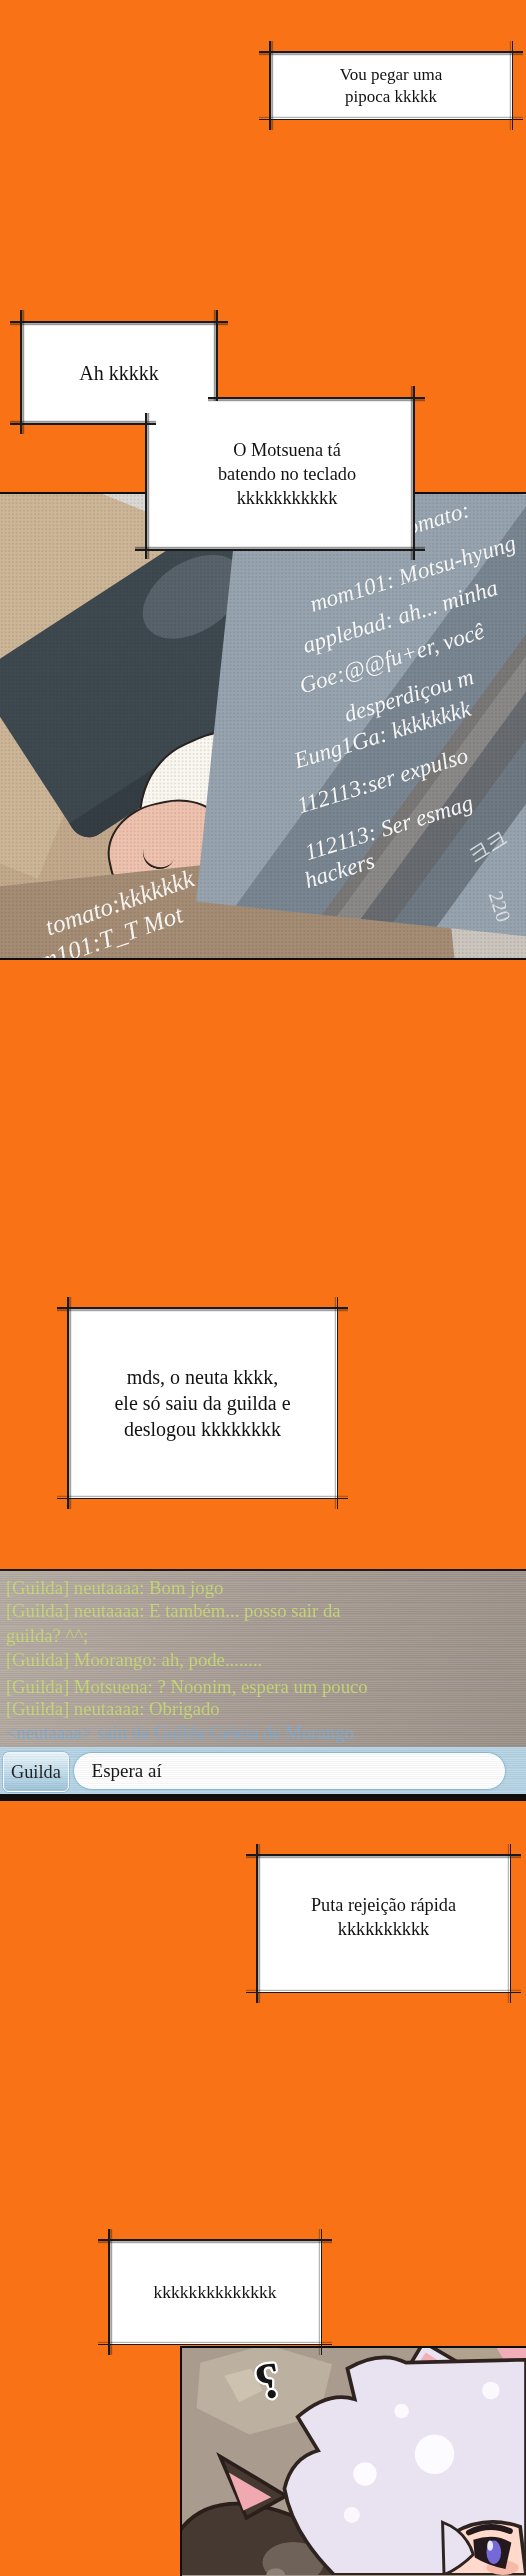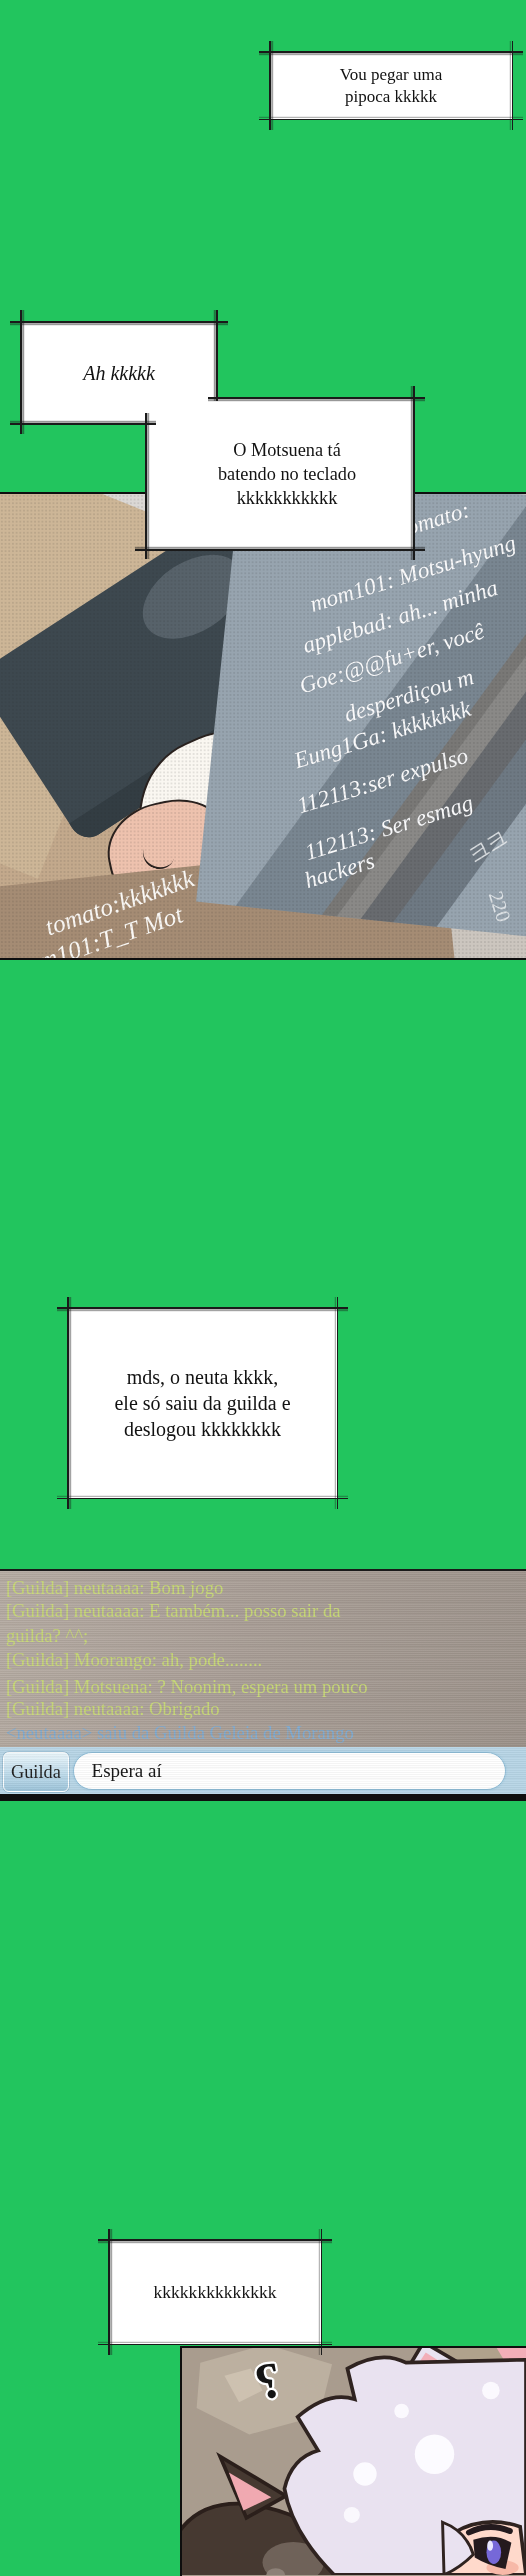--- a/index.html
+++ b/index.html
@@ -1,16 +1,16 @@
 <!DOCTYPE html>
 <html style="font-size:11.7px"><head>
 <meta charset="utf-8">
 <style>
   html,body{margin:0;padding:0;background:#ffffff;}
-  #comic{position:relative;width:527px;height:2576px;background:#22c55e;overflow:hidden;
+  #comic{position:relative;width:527px;height:2576px;background:#f97316;overflow:hidden;
          font-family:"Liberation Serif", serif;color:#121212;}
   .abs{position:absolute;}
   
   .lnh{position:absolute;height:1.5px;background:#1a1a1a;box-shadow:0 2.2px 0 rgba(26,26,26,.45);}
   .lnh.up{box-shadow:0 -2.2px 0 rgba(26,26,26,.45);}
   .lnv{position:absolute;width:1.5px;background:#1a1a1a;box-shadow:2.2px 0 0 rgba(26,26,26,.45);}
   .lnv.in{box-shadow:-2.2px 0 0 rgba(26,26,26,.45);}
   .bubble{position:absolute;background:#fff;z-index:10;}
   .bubble .bl-t{position:absolute;top:0;left:-10.2px;right:-10.2px;height:1.5px;background:#1a1a1a;box-shadow:0 2.2px 0 rgba(26,26,26,.4);}
   .bubble .bl-b{position:absolute;bottom:0;left:-10.2px;right:-10.2px;height:1.5px;background:#1a1a1a;box-shadow:0 -2.2px 0 rgba(26,26,26,.4);}
@@ -117,21 +117,21 @@
     <div class="abs" style="left:20px;top:321px;width:198px;height:104px;background:#fff;z-index:10;"></div>
     <div class="abs" style="left:145px;top:397px;width:269px;height:154px;background:#fff;z-index:10;"></div>
     <div class="lnh" style="left:9.5px;top:321px;width:218px;z-index:11;"></div>
     <div class="lnv" style="left:20px;top:310px;height:124px;z-index:11;"></div>
     <div class="lnv in" style="left:216px;top:310px;height:91px;z-index:11;"></div>
     <div class="lnh up" style="left:9.5px;top:423px;width:146px;z-index:11;"></div>
     <div class="lnh" style="left:208px;top:397px;width:217px;z-index:11;"></div>
     <div class="lnv in" style="left:413px;top:386px;height:174px;z-index:11;"></div>
     <div class="lnh up" style="left:135px;top:549px;width:290px;z-index:11;"></div>
     <div class="lnv" style="left:145px;top:413px;height:146px;z-index:11;"></div>
-    <div class="btxt" style="left:20px;top:321px;width:198px;height:104px;font-size:20px;z-index:12;font-style:italic;">Ah kkkkk</div>
+    <div class="btxt" style="left:20px;top:321px;width:198px;height:104px;font-size:20px;z-index:12;">Ah kkkkk</div>
     <div class="btxt" style="left:145px;top:397px;width:284px;height:154px;font-size:18.3px;line-height:24px;z-index:12;">O Motsuena tá
 batendo no teclado
 kkkkkkkkkkk</div>
   </div>
 
 
   <div class="bubble" style="left:67px;top:1307px;width:271px;height:192px;">
     <div class="bl-t"></div>
     <div class="bl-b"></div>
     <div class="bl-l"></div>
@@ -150,20 +150,28 @@
     <div class="chatline green" style="top:127px;">[Guilda] neutaaaa: Obrigado</div>
     <div class="chatline blue" style="top:151px;">&lt;neutaaaa&gt; saiu da Guilda Geleia de Morango</div>
     <div id="chat-input-row">
       <div id="channel-chip">Guilda</div>
       <input id="chat-input" type="text" value="Espera aí" style="">
     </div>
     <div class="scan"></div>
   </div>
   <div id="chat-bottom-strip"></div>
 
+  <div class="bubble" style="left:256px;top:1854px;width:255px;height:139px;">
+    <div class="bl-t"></div>
+    <div class="bl-b"></div>
+    <div class="bl-l"></div>
+    <div class="bl-r"></div>
+    <div class="btxt" style="font-size:18.3px;line-height:24px;padding-bottom:13px;">Puta rejeição rápida
+kkkkkkkkkk</div>
+  </div>
 
   <div id="panel-character">
     <svg width="344" height="227" viewBox="0 0 470 310" style="position:absolute;left:0;top:0;">
       <rect width="470" height="310" fill="#a99c8e"></rect>
       <path d="M25,20 L115,-5 L205,22 L188,92 L92,118 L20,82 Z" fill="#bcb0a0"></path>
       <path d="M58,38 L94,28 L110,58 L78,74 Z" fill="#cdc1b0"></path>
       <path d="M330,-5 L470,-5 L470,120 L356,78 Z" fill="#b0a28c"></path>
 
       <path d="M-30,340 Q-20,205 88,213 Q205,228 232,318 L232,340 Z" fill="#463931" stroke="#2b1f1b" stroke-width="5"></path>
       <path d="M88,232 L52,148 L142,202 Z" fill="#463931" stroke="#2b1f1b" stroke-width="5"></path>

